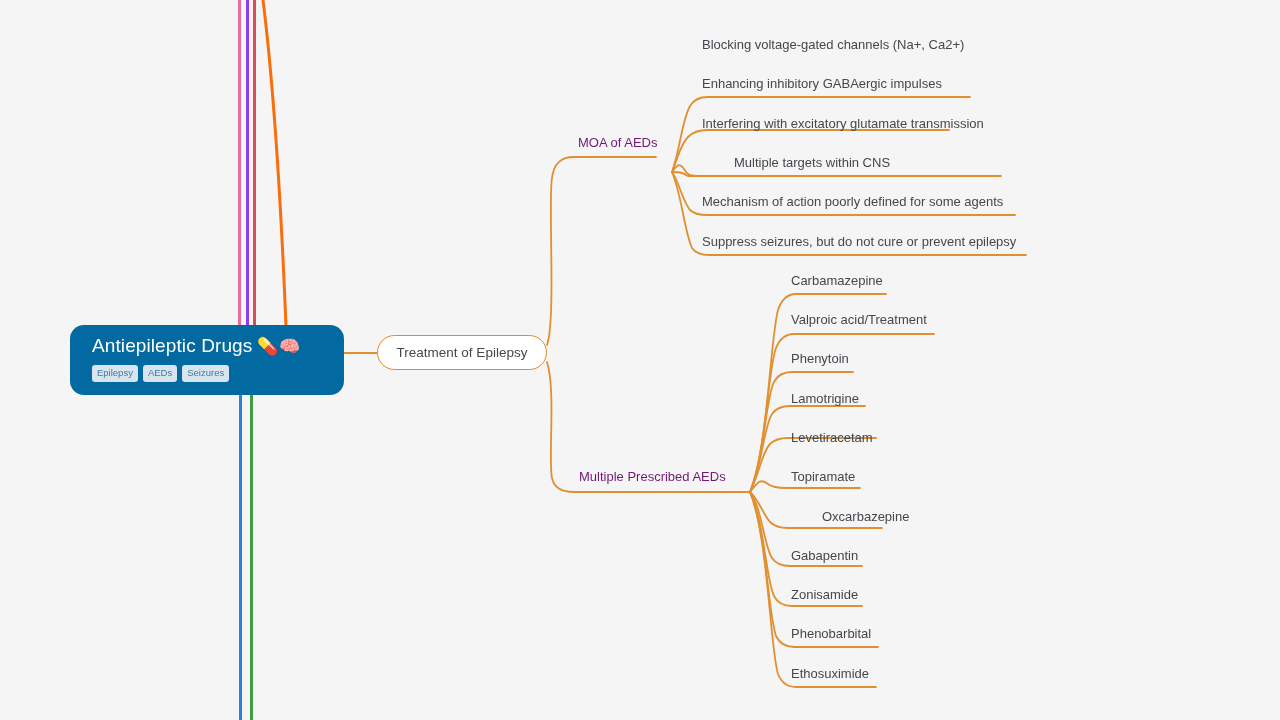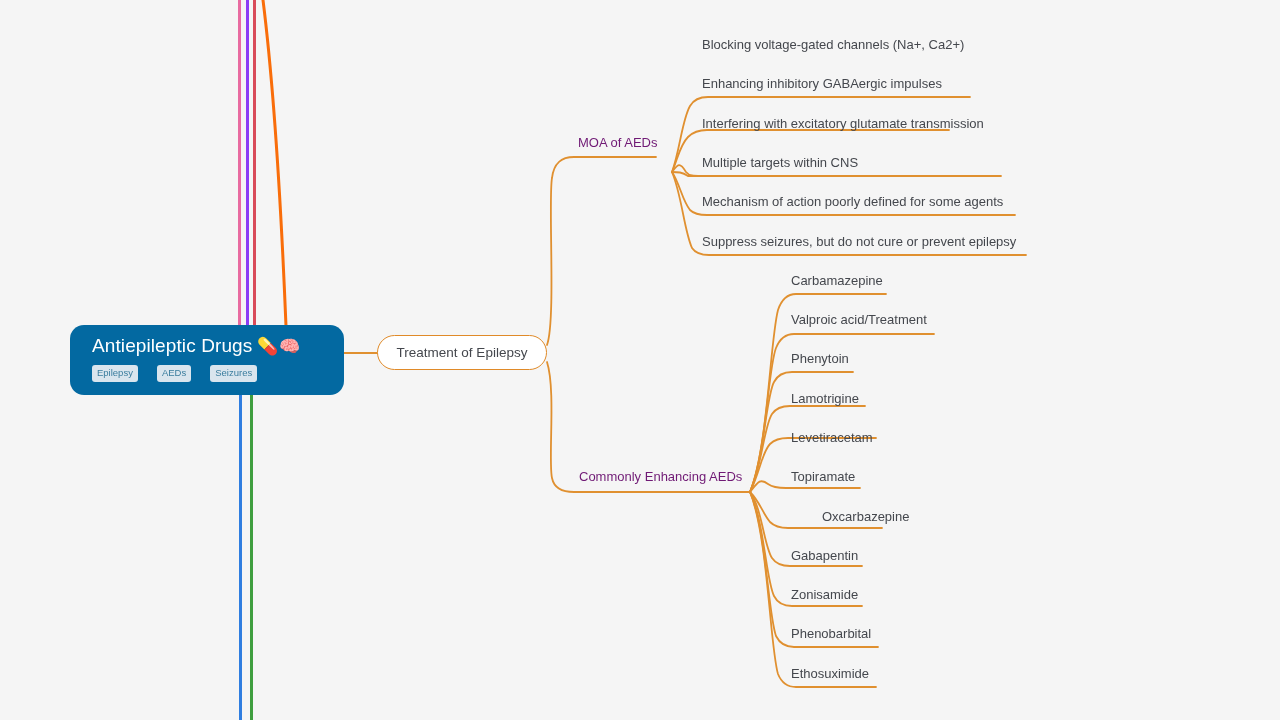--- a/index.html
+++ b/index.html
@@ -38,21 +38,21 @@
     font-size: 19px;
     font-weight: 400;
     letter-spacing: 0.1px;
     white-space: nowrap;
     line-height: 22px;
   }
   .root-emoji { font-size: 17px; }
   .root-tags {
     margin-top: 7px;
     display: flex;
-    gap: 19px;
+    gap: 5px;
   }
   .root-tag {
     background: #d9e5ee;
     color: #3a7d9e;
     font-size: 9.5px;
     line-height: 12px;
     padding: 2px 5px 3px 5px;
     border-radius: 3px;
     white-space: nowrap;
   }
@@ -156,26 +156,26 @@
       <span class="root-tag">Seizures</span>
     </div>
   </div>
 
   <div class="pill-node">
     <span>Treatment of Epilepsy</span>
   </div>
 
   <div class="branch-label" style="left:578px; top:135px;">MOA of AEDs</div>
 
-  <div class="branch-label" style="left:579px; top:469px;">Commonly Enhancing AEDs</div>
+  <div class="branch-label" style="left:579px; top:469px;">Multiple Prescribed AEDs</div>
 
   <div class="leaf-label" style="left:702px; top:37px;">Blocking voltage-gated channels (Na+, Ca2+)</div>
   <div class="leaf-label" style="left:702px; top:76px;">Enhancing inhibitory GABAergic impulses</div>
   <div class="leaf-label" style="left:702px; top:116px;">Interfering with excitatory glutamate transmission</div>
-  <div class="leaf-label" style="left:702px; top:155px;">Multiple targets within CNS</div>
+  <div class="leaf-label" style="left:734px; top:155px;">Multiple targets within CNS</div>
   <div class="leaf-label" style="left:702px; top:194px;">Mechanism of action poorly defined for some agents</div>
   <div class="leaf-label" style="left:702px; top:234px;">Suppress seizures, but do not cure or prevent epilepsy</div>
 
   <div class="leaf-label" style="left:791px; top:273px;">Carbamazepine</div>
   <div class="leaf-label" style="left:791px; top:312px;">Valproic acid/Treatment</div>
   <div class="leaf-label" style="left:791px; top:351px;">Phenytoin</div>
   <div class="leaf-label" style="left:791px; top:391px;">Lamotrigine</div>
   <div class="leaf-label" style="left:791px; top:430px;">Levetiracetam</div>
   <div class="leaf-label" style="left:791px; top:469px;">Topiramate</div>
   <div class="leaf-label" style="left:822px; top:509px;">Oxcarbazepine</div>

